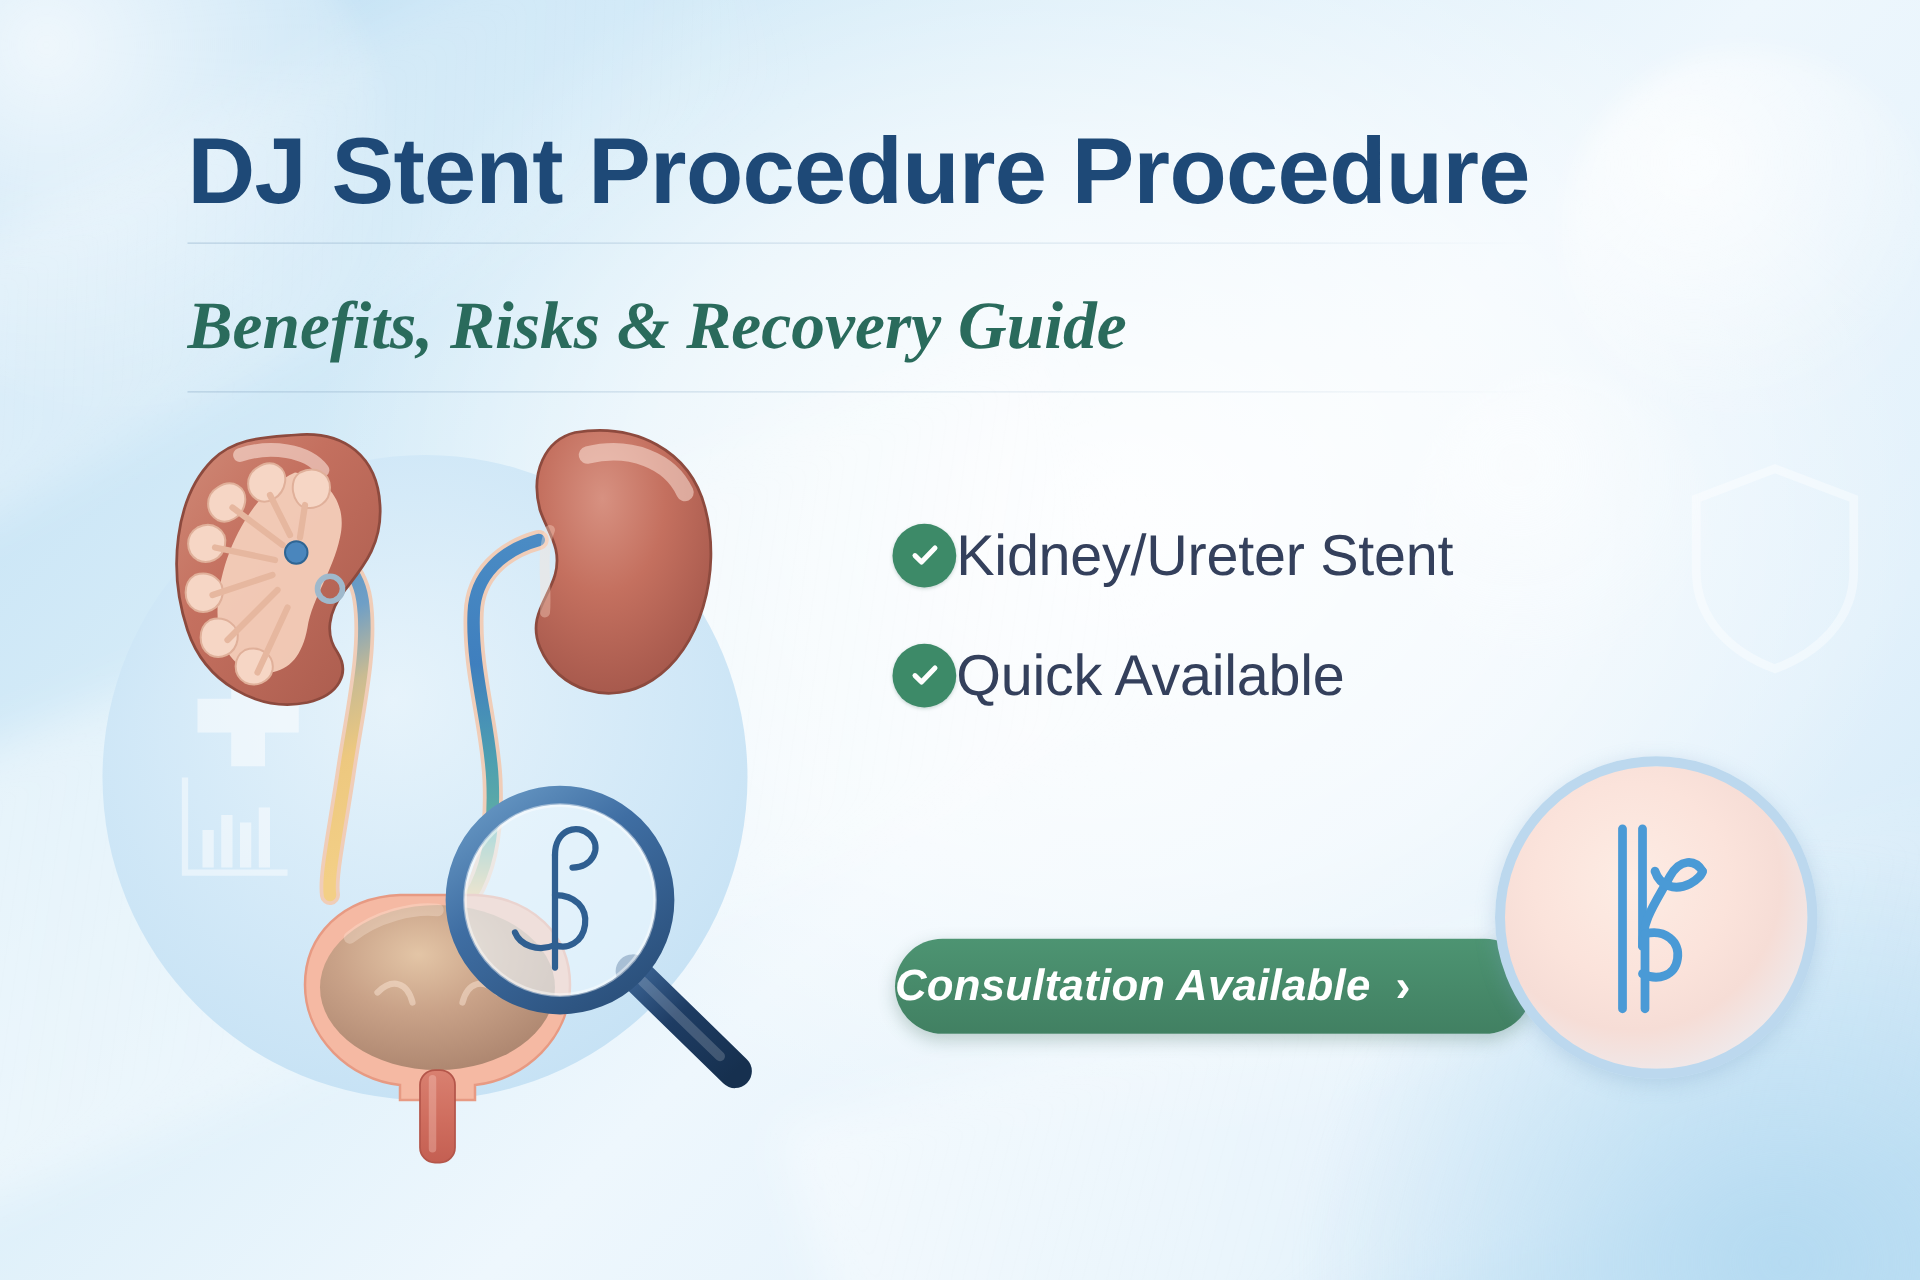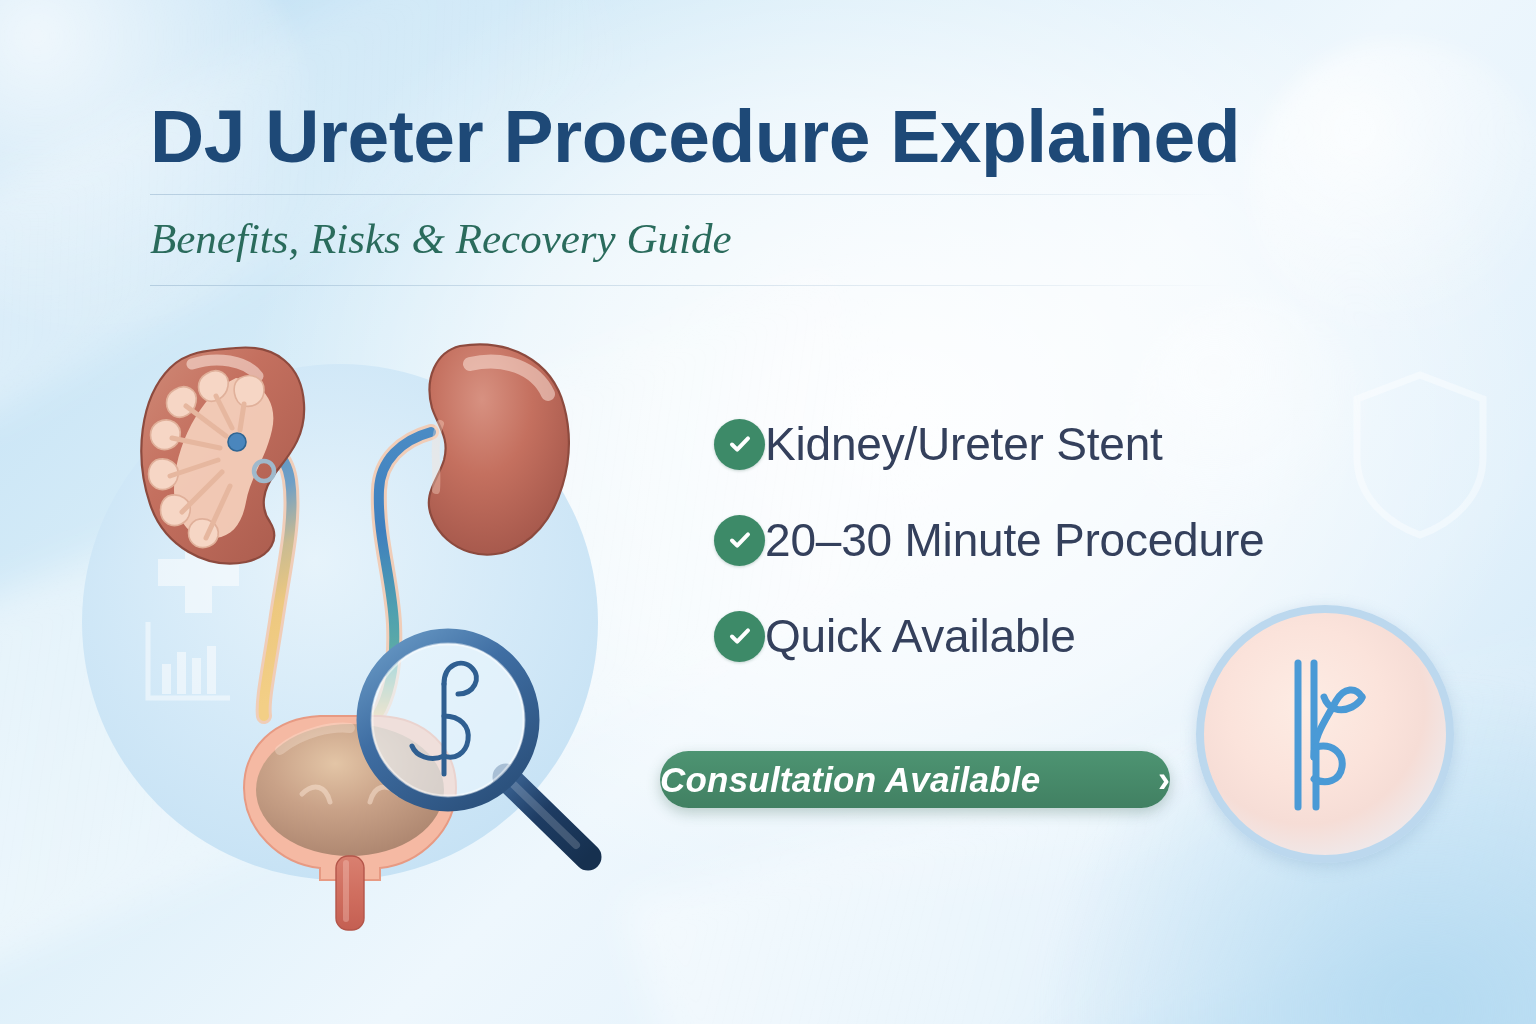--- a/index.html
+++ b/index.html
@@ -51,22 +51,22 @@
   #header { position:absolute; left:150px; top:96px; width:1200px; }
   #title {
     font-family:"Liberation Sans", sans-serif;
     font-size:75px; font-weight:bold; letter-spacing:-0.5px;
     color:#1e4977; line-height:1.08; white-space:nowrap;
   }
   .rule { height:1px; width:1085px; background:linear-gradient(90deg, rgba(150,180,205,0.55), rgba(150,180,205,0.18) 82%, rgba(150,180,205,0)); }
   #rule-top { margin-top:17px; }
   #subtitle {
     font-family:"Liberation Serif", serif;
-    font-style:italic; font-size:43px; font-weight:normal;
-    color:#2a6b5c; margin-top:20px; line-height:1.1; white-space:nowrap;
+    font-style:italic; font-size:54px; font-weight:bold;
+    color:#2a6b5c; margin-top:36px; line-height:1.1; white-space:nowrap;
   }
   #rule-bottom { margin-top:23px; }
 
   
   #illustration { position:absolute; left:40px; top:312px; width:620px; height:620px; }
   #illo-svg { width:620px; height:620px; display:block; }
 
   
   #features { position:absolute; left:714px; top:396px; width:700px; }
   .feature { display:flex; align-items:center; height:96px; }
@@ -78,24 +78,24 @@
   }
   .check-badge svg { display:block; }
   .feature-label {
     font-family:"Liberation Sans", sans-serif;
     font-size:46px; font-weight:normal; color:#34405c;
     white-space:nowrap; letter-spacing:-0.2px;
   }
 
   
   #cta {
-    position:absolute; left:660px; top:751px;
-    width:510px; height:57px; border-radius:38px;
+    position:absolute; left:716px; top:751px;
+    width:510px; height:76px; border-radius:38px;
     background:linear-gradient(180deg,#4d9472 0%, #418062 100%);
-    display:flex; align-items:center; justify-content:space-between;
+    display:flex; align-items:center; justify-content:flex-start;
     box-shadow:0 5px 14px rgba(45,95,75,0.28);
     cursor:pointer; border:none;
   }
   #cta-label {
     font-family:"Liberation Sans", sans-serif;
     font-style:italic; font-weight:bold; font-size:35px;
     color:#ffffff; letter-spacing:0.2px; white-space:nowrap;
   }
   #cta-arrow {
     color:#ffffff; font-size:36px; font-weight:bold;
@@ -125,21 +125,21 @@
   <div class="bg-band band-c"></div>
   <div class="bg-band band-a"></div>
   <div class="bg-band band-b"></div>
   <div class="corner-tint"></div>
 
   <svg class="wm" style="left:1345px; top:365px;" width="150" height="180" viewBox="0 0 150 180">
     <path d="M75 10 L138 34 L138 92 C138 132 108 158 75 170 C42 158 12 132 12 92 L12 34 Z" fill="none" stroke="rgba(255,255,255,0.72)" stroke-width="7"></path>
   </svg>
 
   <div id="header">
-    <div id="title">DJ Ureter Procedure Explained</div>
+    <div id="title">DJ Stent Procedure Procedure</div>
     <div class="rule" id="rule-top"></div>
     <div id="subtitle">Benefits, Risks &amp; Recovery Guide</div>
     <div class="rule" id="rule-bottom"></div>
   </div>
 
   <div id="illustration">
     <svg id="illo-svg" viewBox="0 0 620 620">
       <defs>
         <radialGradient id="discG" cx="45%" cy="38%" r="68%">
           <stop offset="0%" stop-color="#e6f3fb"></stop>
@@ -301,28 +301,20 @@
 
     <div class="feature">
       <span class="check-badge">
         <svg width="28" height="28" viewBox="0 0 28 28" aria-hidden="true">
           <path d="M6 14.5 L11.2 19.6 L22 8.4" fill="none" stroke="#ffffff" stroke-width="4" stroke-linecap="round" stroke-linejoin="round"></path>
         </svg>
       </span>
       <span class="feature-label">Kidney/Ureter Stent</span>
     </div>
 
-    <div class="feature">
-      <span class="check-badge">
-        <svg width="28" height="28" viewBox="0 0 28 28" aria-hidden="true">
-          <path d="M6 14.5 L11.2 19.6 L22 8.4" fill="none" stroke="#ffffff" stroke-width="4" stroke-linecap="round" stroke-linejoin="round"></path>
-        </svg>
-      </span>
-      <span class="feature-label">20–30 Minute Procedure</span>
-    </div>
 
     <div class="feature">
       <span class="check-badge">
         <svg width="28" height="28" viewBox="0 0 28 28" aria-hidden="true">
           <path d="M6 14.5 L11.2 19.6 L22 8.4" fill="none" stroke="#ffffff" stroke-width="4" stroke-linecap="round" stroke-linejoin="round"></path>
         </svg>
       </span>
       <span class="feature-label">Quick Available</span>
     </div>
 

